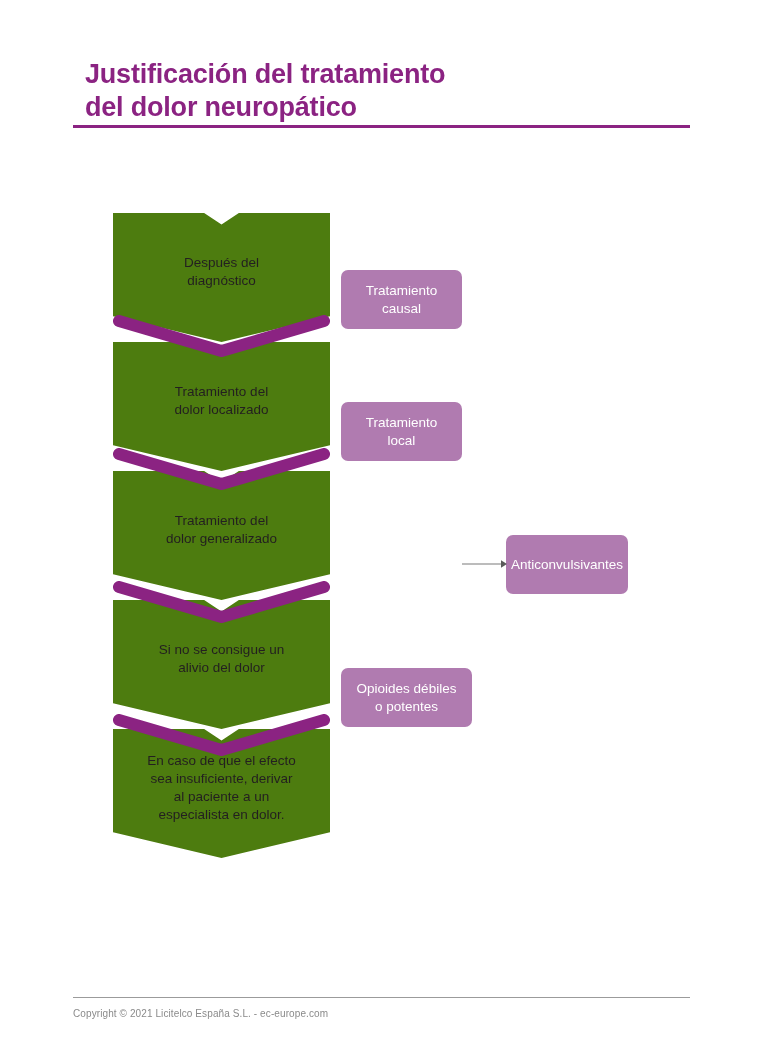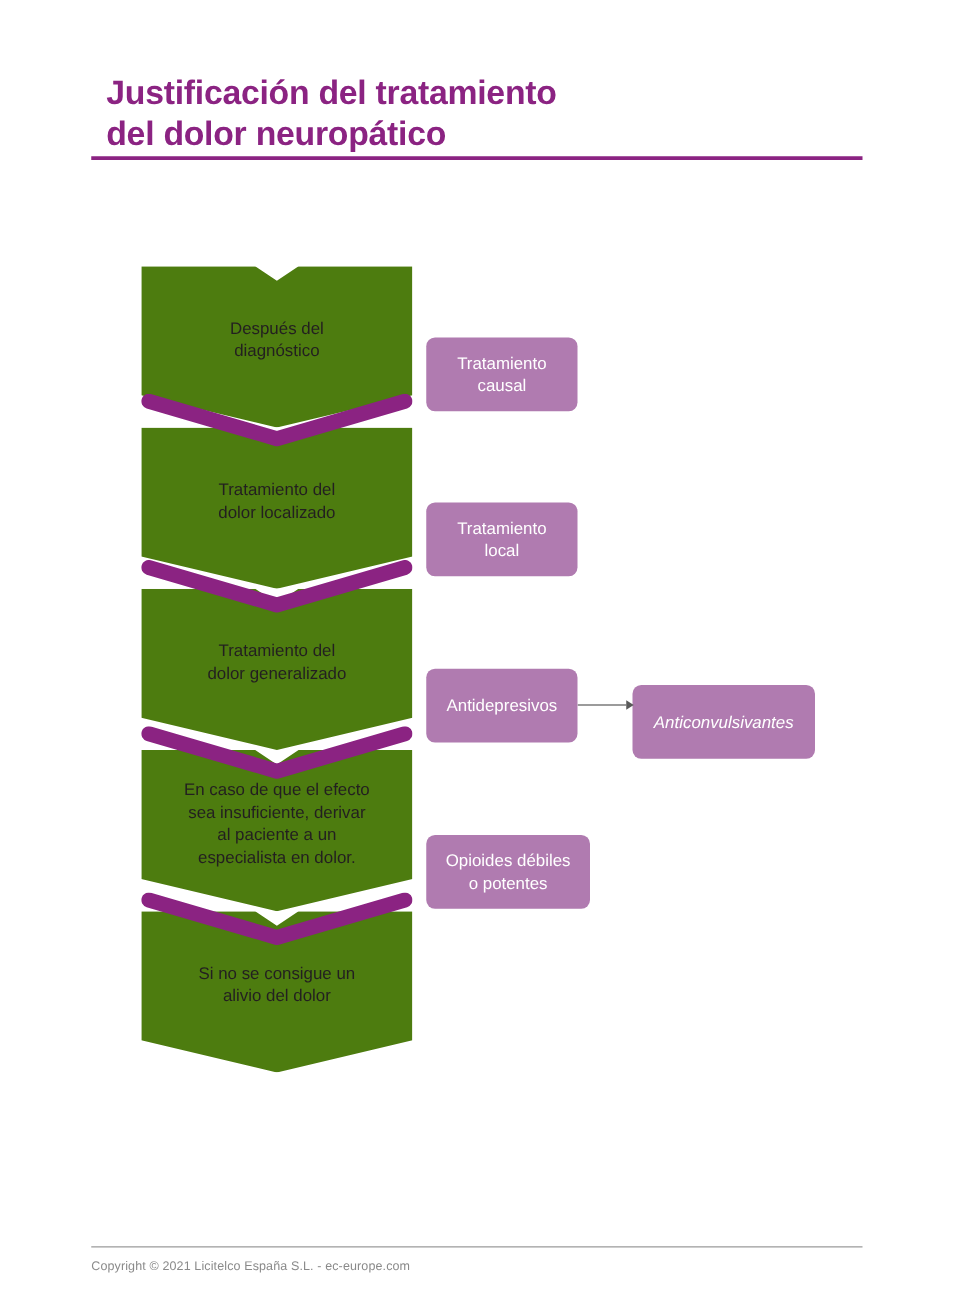--- a/index.html
+++ b/index.html
@@ -110,21 +110,21 @@
     font-size: 13.5px;
     line-height: 18px;
     box-sizing: border-box;
     padding: 0 10px;
     white-space: pre-line;
   }
 
   .pill-causal        { left: 341px; top: 270px;  width: 121px; height: 59px; }
   .pill-local         { left: 341px; top: 402px;  width: 121px; height: 59px; }
   .pill-antidep       { left: 341px; top: 535px;  width: 121px; height: 59px; }
-  .pill-anticonv      { left: 506px; top: 548px;  width: 146px; height: 59px; font-style: italic; }
+  .pill-anticonv      { left: 506px; top: 535px;  width: 122px; height: 59px; }
   .pill-opioides      { left: 341px; top: 668px;  width: 131px; height: 59px; }
 
   
   .arrow-connector {
     position: absolute;
     left: 462px;
     top: 556px;
     width: 46px;
     height: 16px;
     pointer-events: none;
@@ -170,32 +170,32 @@
     <div class="step step-2">
       <span class="step-label">Tratamiento del
 dolor localizado</span>
     </div>
 
     <div class="step step-3">
       <span class="step-label">Tratamiento del
 dolor generalizado</span>
     </div>
 
+    <div class="step step-4">
+      <span class="step-label">Si no se consigue un
+alivio del dolor</span>
+    </div>
+
     <div class="step step-5">
       <span class="step-label">En caso de que el efecto
 sea insuficiente, derivar
 al paciente a un
 especialista en dolor.</span>
     </div>
 
-    <div class="step step-4">
-      <span class="step-label">Si no se consigue un
-alivio del dolor</span>
-    </div>
-
   </div>
 
   <div class="chev" style="top:315px">
     <svg width="217" height="46" viewBox="0 0 217 46" xmlns="http://www.w3.org/2000/svg">
       <path d="M6 6 L108.5 36 L211 6" fill="none" stroke="#8B2382" stroke-width="12" stroke-linecap="round" stroke-linejoin="round"></path>
     </svg>
   </div>
 
   <div class="chev" style="top:448px">
     <svg width="217" height="46" viewBox="0 0 217 46" xmlns="http://www.w3.org/2000/svg">
@@ -214,21 +214,20 @@
       <path d="M6 6 L108.5 36 L211 6" fill="none" stroke="#8B2382" stroke-width="12" stroke-linecap="round" stroke-linejoin="round"></path>
     </svg>
   </div>
 
   <div class="pill pill-causal">Tratamiento
 causal</div>
 
   <div class="pill pill-local">Tratamiento
 local</div>
 
-  <div class="pill pill-antidep">Antidepresivos</div>
 
   <div class="pill pill-anticonv">Anticonvulsivantes</div>
 
   <div class="pill pill-opioides">Opioides débiles
 o potentes</div>
 
   <div class="arrow-connector">
     <svg width="46" height="16" viewBox="0 0 46 16" xmlns="http://www.w3.org/2000/svg">
       <line x1="0" y1="8" x2="39" y2="8" stroke="#7A7A7A" stroke-width="1.2"></line>
       <path d="M39 4.2 L45 8 L39 11.8 Z" fill="#5A5A5A"></path>

